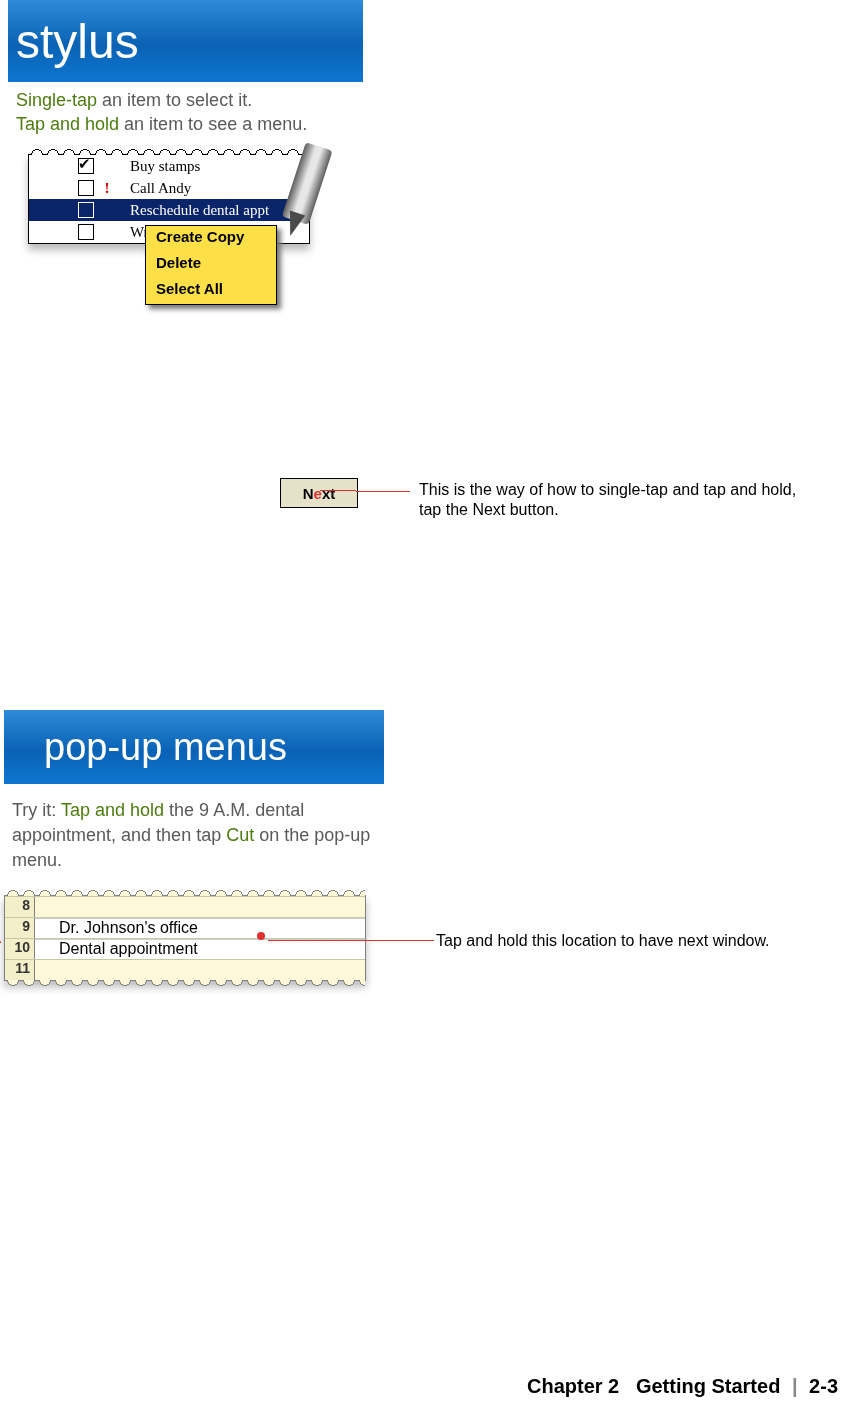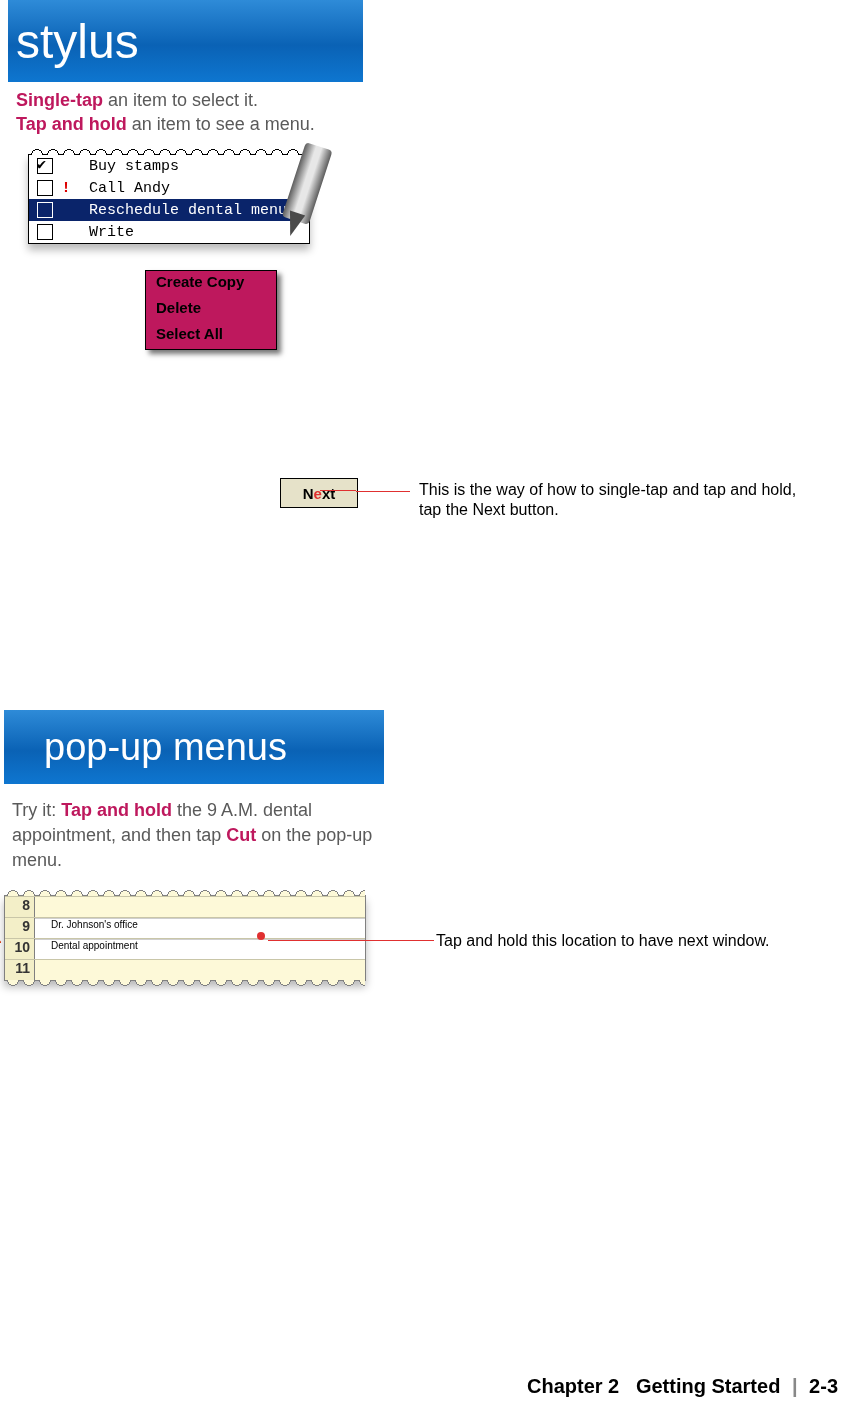--- a/index.html
+++ b/index.html
@@ -2,33 +2,33 @@
 <html><head>
 <meta charset="utf-8">
 <style>
   html,body{margin:0;padding:0;background:#fff;color:#000;font-family:Arial,Helvetica,sans-serif;}
   .page{width:868px;height:1424px;position:relative;overflow:hidden;}
   
   .fig1{position:absolute;left:8px;top:0;width:355px;}
   .banner{height:82px;background:linear-gradient(#2e8bd8,#0a62b5 55%,#0e76d0);display:flex;align-items:center;padding-left:8px;}
   .banner-text{font-family:'Segoe UI',Tahoma,sans-serif;font-size:48px;color:#fff;font-weight:300;letter-spacing:0;}
   .caption1{margin:6px 4px 0 8px;font-family:Tahoma,Verdana,sans-serif;font-size:18px;color:#5a5a5a;line-height:24px;}
-  .b{font-weight:700;color:#be185d;text-align:center;}
+  .b{font-weight:400;color:#4d7c0f;text-align:center;}
   .listbox{position:relative;margin:18px 0 0 20px;width:280px;background:#fff;border:1px solid #000;box-shadow:0 6px 8px #bababa;}
   .listbox::before{content:"";position:absolute;left:0;right:0;top:-7px;height:7px;background:
     radial-gradient(circle at 8px 7px,#fff 5px,#000 5px 6px,transparent 6px) repeat-x;
     background-size:16px 14px;}
-  .row{display:flex;align-items:center;height:22px;font-family:Liberation Mono, monospace;font-size:15px;}
+  .row{display:flex;align-items:center;height:22px;font-family:Liberation Serif, serif;font-size:15px;padding-left:41px;}
   .cb{width:14px;height:14px;border:1px solid #000;margin:0 8px 0 8px;background:#fff;position:relative;flex:0 0 14px;}
   .cb.checked::after{content:"✔";position:absolute;left:-1px;top:-4px;font-size:15px;}
   .pri{width:10px;text-align:center;color:#d00;font-weight:700;margin-right:18px;}
   .row.sel{background:#0a246a;color:#fff;}
   .row.sel .cb{border-color:#fff;background:#0a246a;}
   .rowtxt{flex:1;white-space:nowrap;overflow:hidden;}
-  .ctx{position:absolute;left:116px;top:70px;width:130px;background:#be185d;border:1px solid #000;box-shadow:4px 4px 5px #777;margin-top:45px;}
+  .ctx{position:absolute;left:116px;top:70px;width:130px;background:#fde047;border:1px solid #000;box-shadow:4px 4px 5px #777;}
   .ctx div{height:22px;padding:2px 10px;font-family:Tahoma,sans-serif;font-size:15px;font-weight:700;}
   
   .pen{position:absolute;left:260px;top:-6px;width:60px;height:100px;transform:rotate(18deg);}
   .pen .tip{position:absolute;left:6px;top:70px;width:0;height:0;border-left:8px solid transparent;border-right:8px solid transparent;border-top:24px solid #4a4a4a;}
   .pen .body{position:absolute;left:0;top:0;width:28px;height:78px;background:linear-gradient(90deg,#5d5d5d,#e7e7e7 40%,#e7e7e7 60%,#5d5d5d);border-radius:4px;}
   
   .nextblock{position:absolute;left:280px;top:478px;display:flex;align-items:flex-start;}
   .nextbtn{width:76px;height:28px;border:1px solid #000;background:#e6e2c9;display:flex;align-items:center;justify-content:center;font-family:Tahoma,sans-serif;font-size:15px;font-weight:700;position:relative;}
   .nextbtn .dot{color:#e03030;}
   .pointer-line{position:absolute;left:356px;top:491px;width:54px;height:1px;background:#e03030;}
@@ -41,21 +41,21 @@
   .caption2{margin:14px 4px 0 8px;font-family:Tahoma,Verdana,sans-serif;font-size:18px;color:#5a5a5a;line-height:25px;}
   .calendar{position:relative;margin:22px 0 0 0;width:360px;background:#fdf9d8;border:1px solid #808080;box-shadow:0 6px 8px #bababa;}
   .calendar::before,.calendar::after{content:"";position:absolute;left:0;right:0;height:7px;background:
     radial-gradient(circle at 8px 7px,#fdf9d8 5px,#808080 5px 6px,transparent 6px) repeat-x;
     background-size:16px 14px;}
   .calendar::before{top:-7px;}
   .calendar::after{bottom:-7px;transform:scaleY(-1);}
   .calrow{display:flex;height:20px;border-top:1px solid #c9c6a8;}
   .calrow:first-child{border-top:none;}
   .hr{width:30px;border-right:1px solid #808080;background:#f3efc8;text-align:right;padding-right:4px;font-family:Tahoma,sans-serif;font-size:14px;font-weight:700;color:#333;box-sizing:border-box;}
-  .apt{flex:1;padding-left:16px;font-family:Tahoma,sans-serif;font-size:10px;background:#fff;border-top:1px solid #cfcfcf;}
+  .apt{flex:1;padding-left:24px;font-family:Tahoma,sans-serif;font-size:16px;background:#fff;border-top:1px solid #cfcfcf;}
   .calrow.nobg .apt{background:transparent;border:none;}
   .recur{position:absolute;left:-30px;top:34px;width:26px;height:26px;}
   .recur svg{width:26px;height:26px;}
   .reddot{position:absolute;left:252px;top:36px;width:8px;height:8px;border-radius:50%;background:#e03030;}
   .pointer-line2{position:absolute;left:268px;top:940px;width:166px;height:1px;background:#e03030;}
   .cal-ann{position:absolute;left:436px;top:932px;width:400px;font-size:16px;}
   
   .footer{position:absolute;right:30px;bottom:26px;font-size:20px;font-weight:700;margin-left:34px;}
   .footer .sep{color:#888;margin:0 6px;}
 </style>
@@ -83,21 +83,21 @@
 
       <div class="row">
         <span class="cb"></span>
         <span class="pri">!</span>
         <span class="rowtxt">Call Andy</span>
       </div>
 
       <div class="row sel">
         <span class="cb"></span>
         <span class="pri"></span>
-        <span class="rowtxt">Reschedule dental menu</span>
+        <span class="rowtxt">Reschedule dental appt</span>
       </div>
 
       <div class="row">
         <span class="cb"></span>
         <span class="pri"></span>
         <span class="rowtxt">Write</span>
       </div>
 
       <div class="ctx">
         <div>Create Copy</div>

